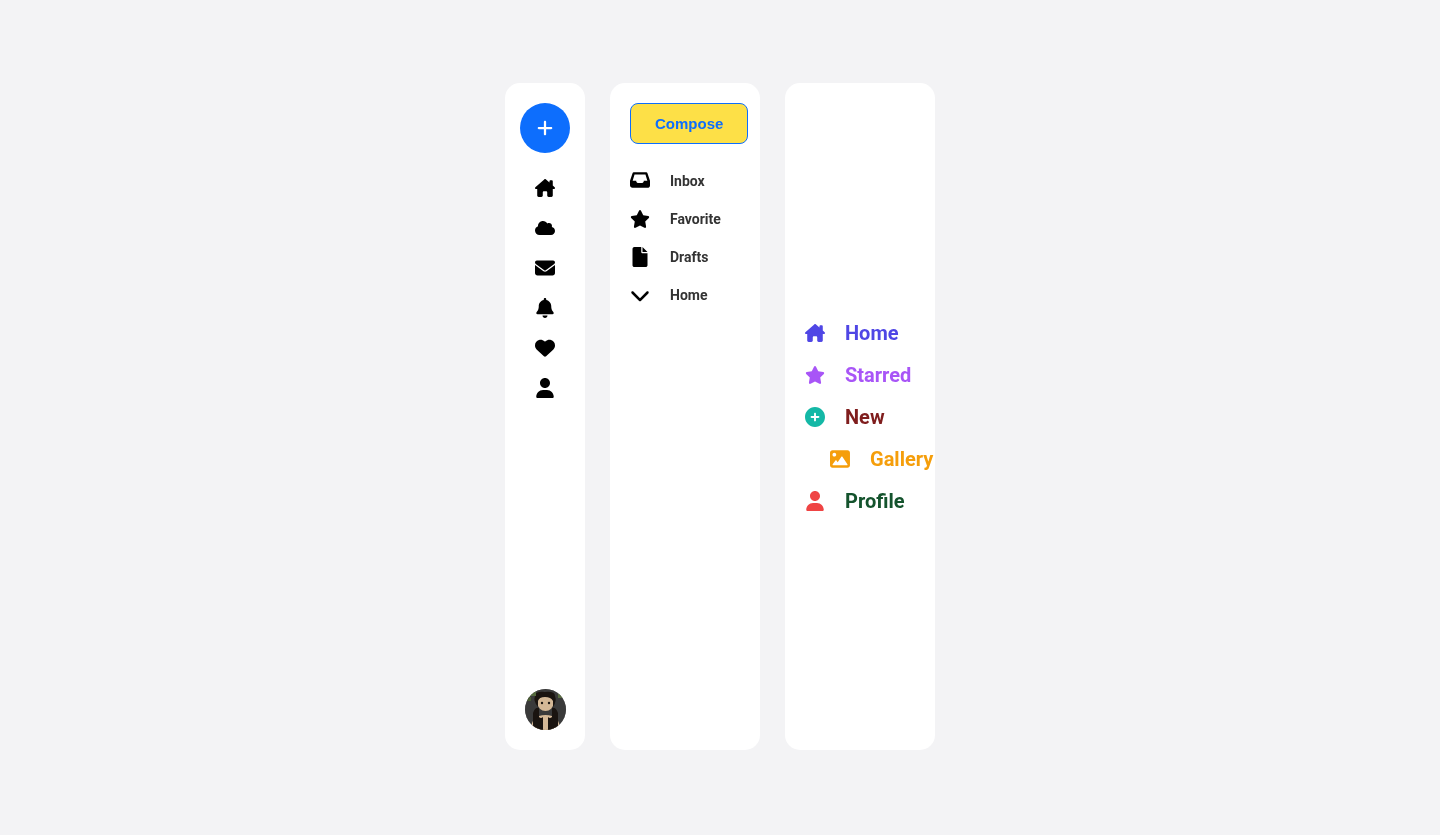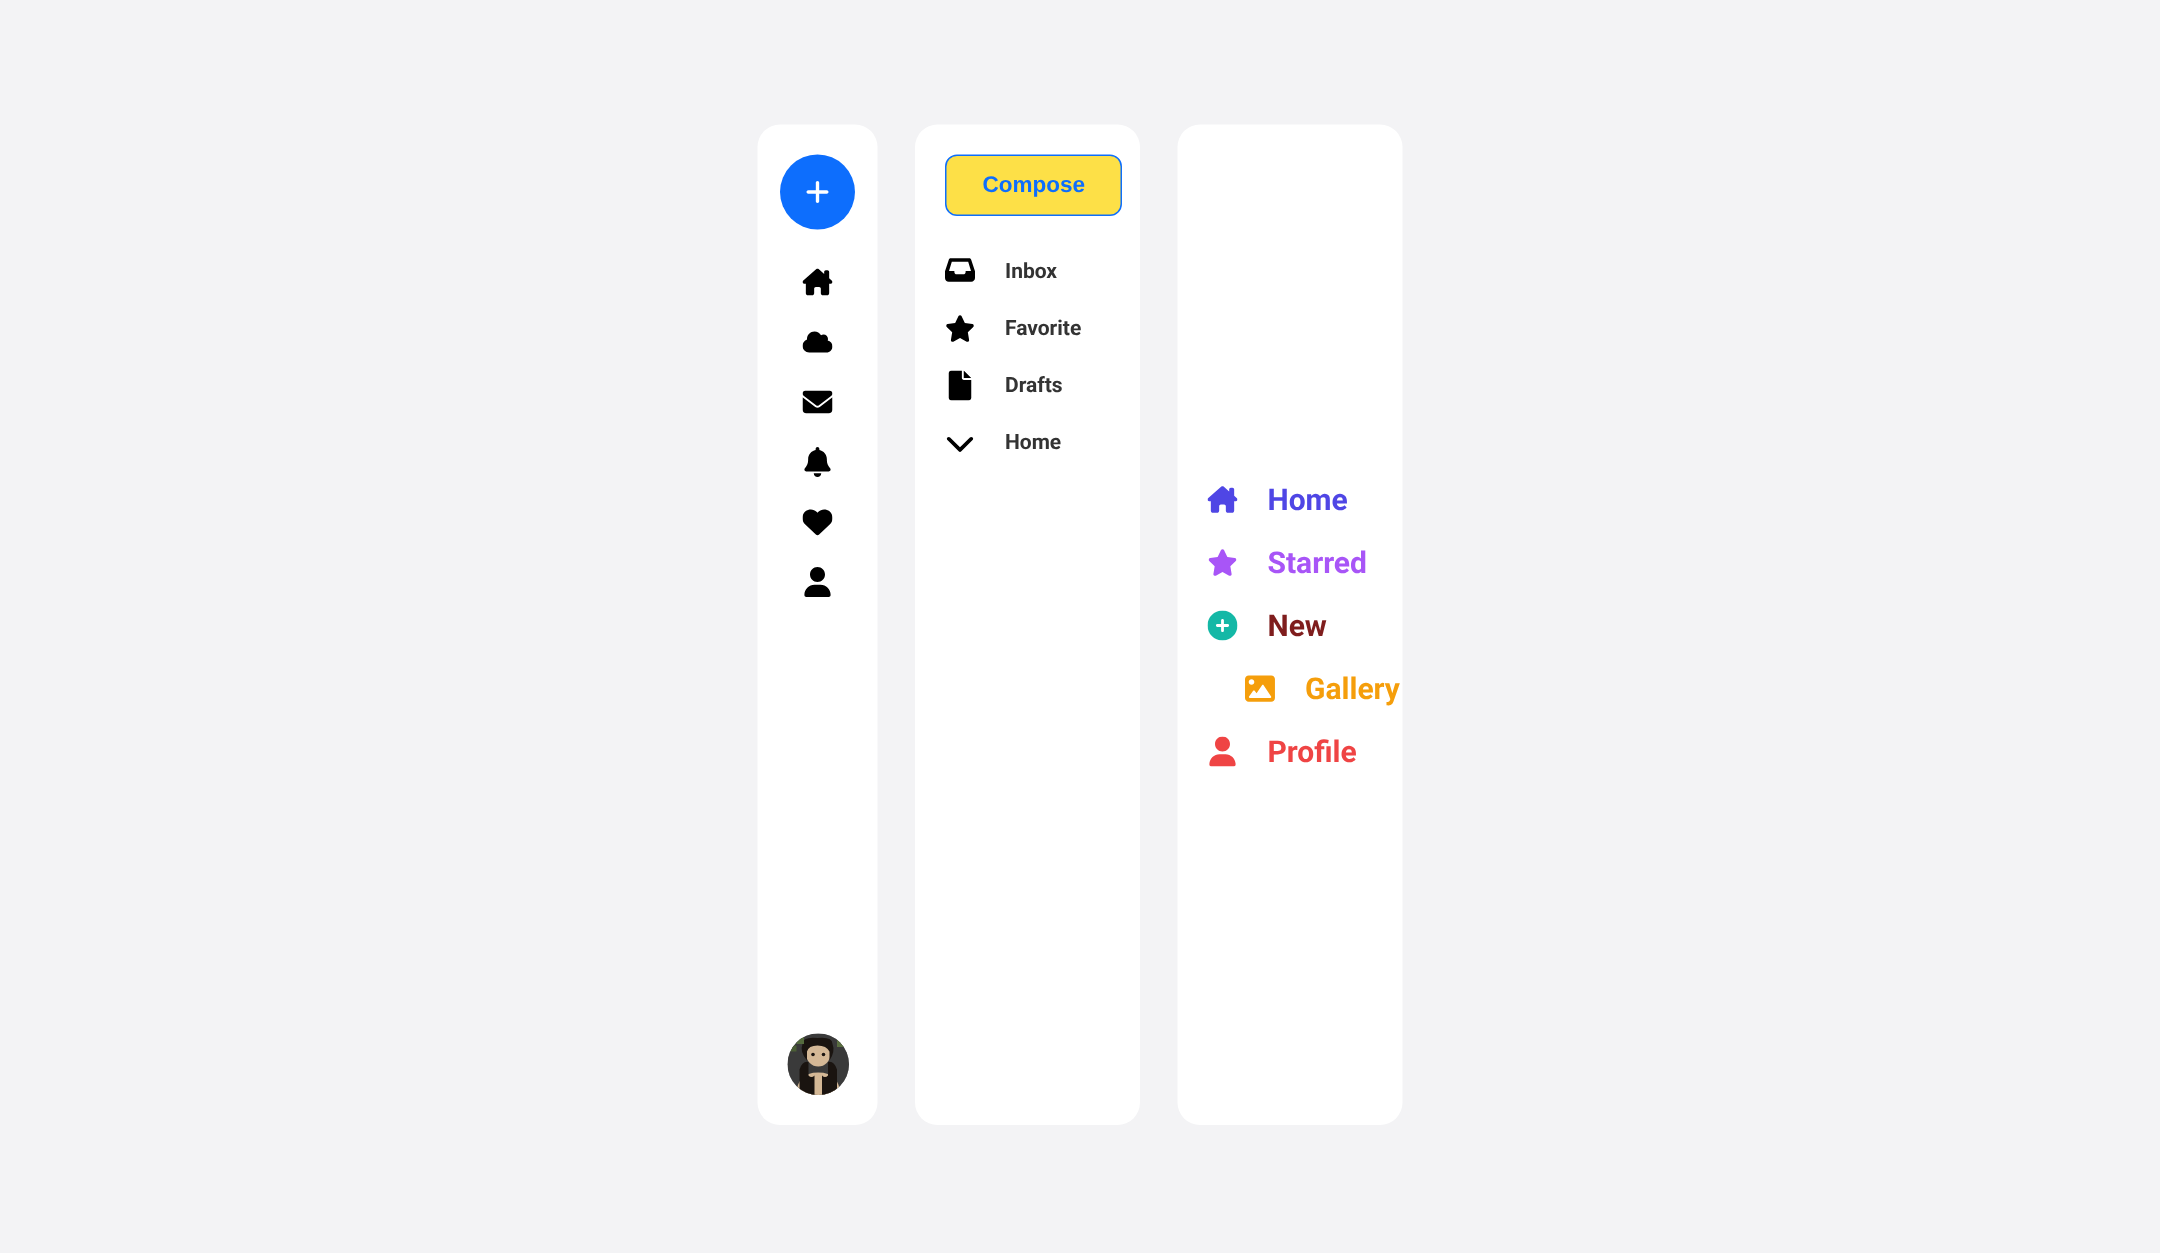--- a/index.html
+++ b/index.html
@@ -163,21 +163,21 @@
     }
 
     .c-indigo { color: #4f46e5; }
     .c-indigo svg { fill: #4f46e5; }
     .c-purple { color: #a855f7; }
     .c-purple svg { fill: #a855f7; }
     .c-teal { color: #7f1d1d; }
     .c-teal svg { fill: #14b8a6; }
     .c-orange { color: #f59e0b; padding-left: 25px; }
     .c-orange svg { fill: #f59e0b; }
-    .c-red { color: #ef4444; }
+    .c-red { color: #14532d; }
     .c-red svg { fill: #ef4444; }
   </style>
 </head>
 <body>
 
 <div class="container">
 
   <div class="card card-1">
     <div class="add-button">
       <svg viewBox="0 0 448 512">

